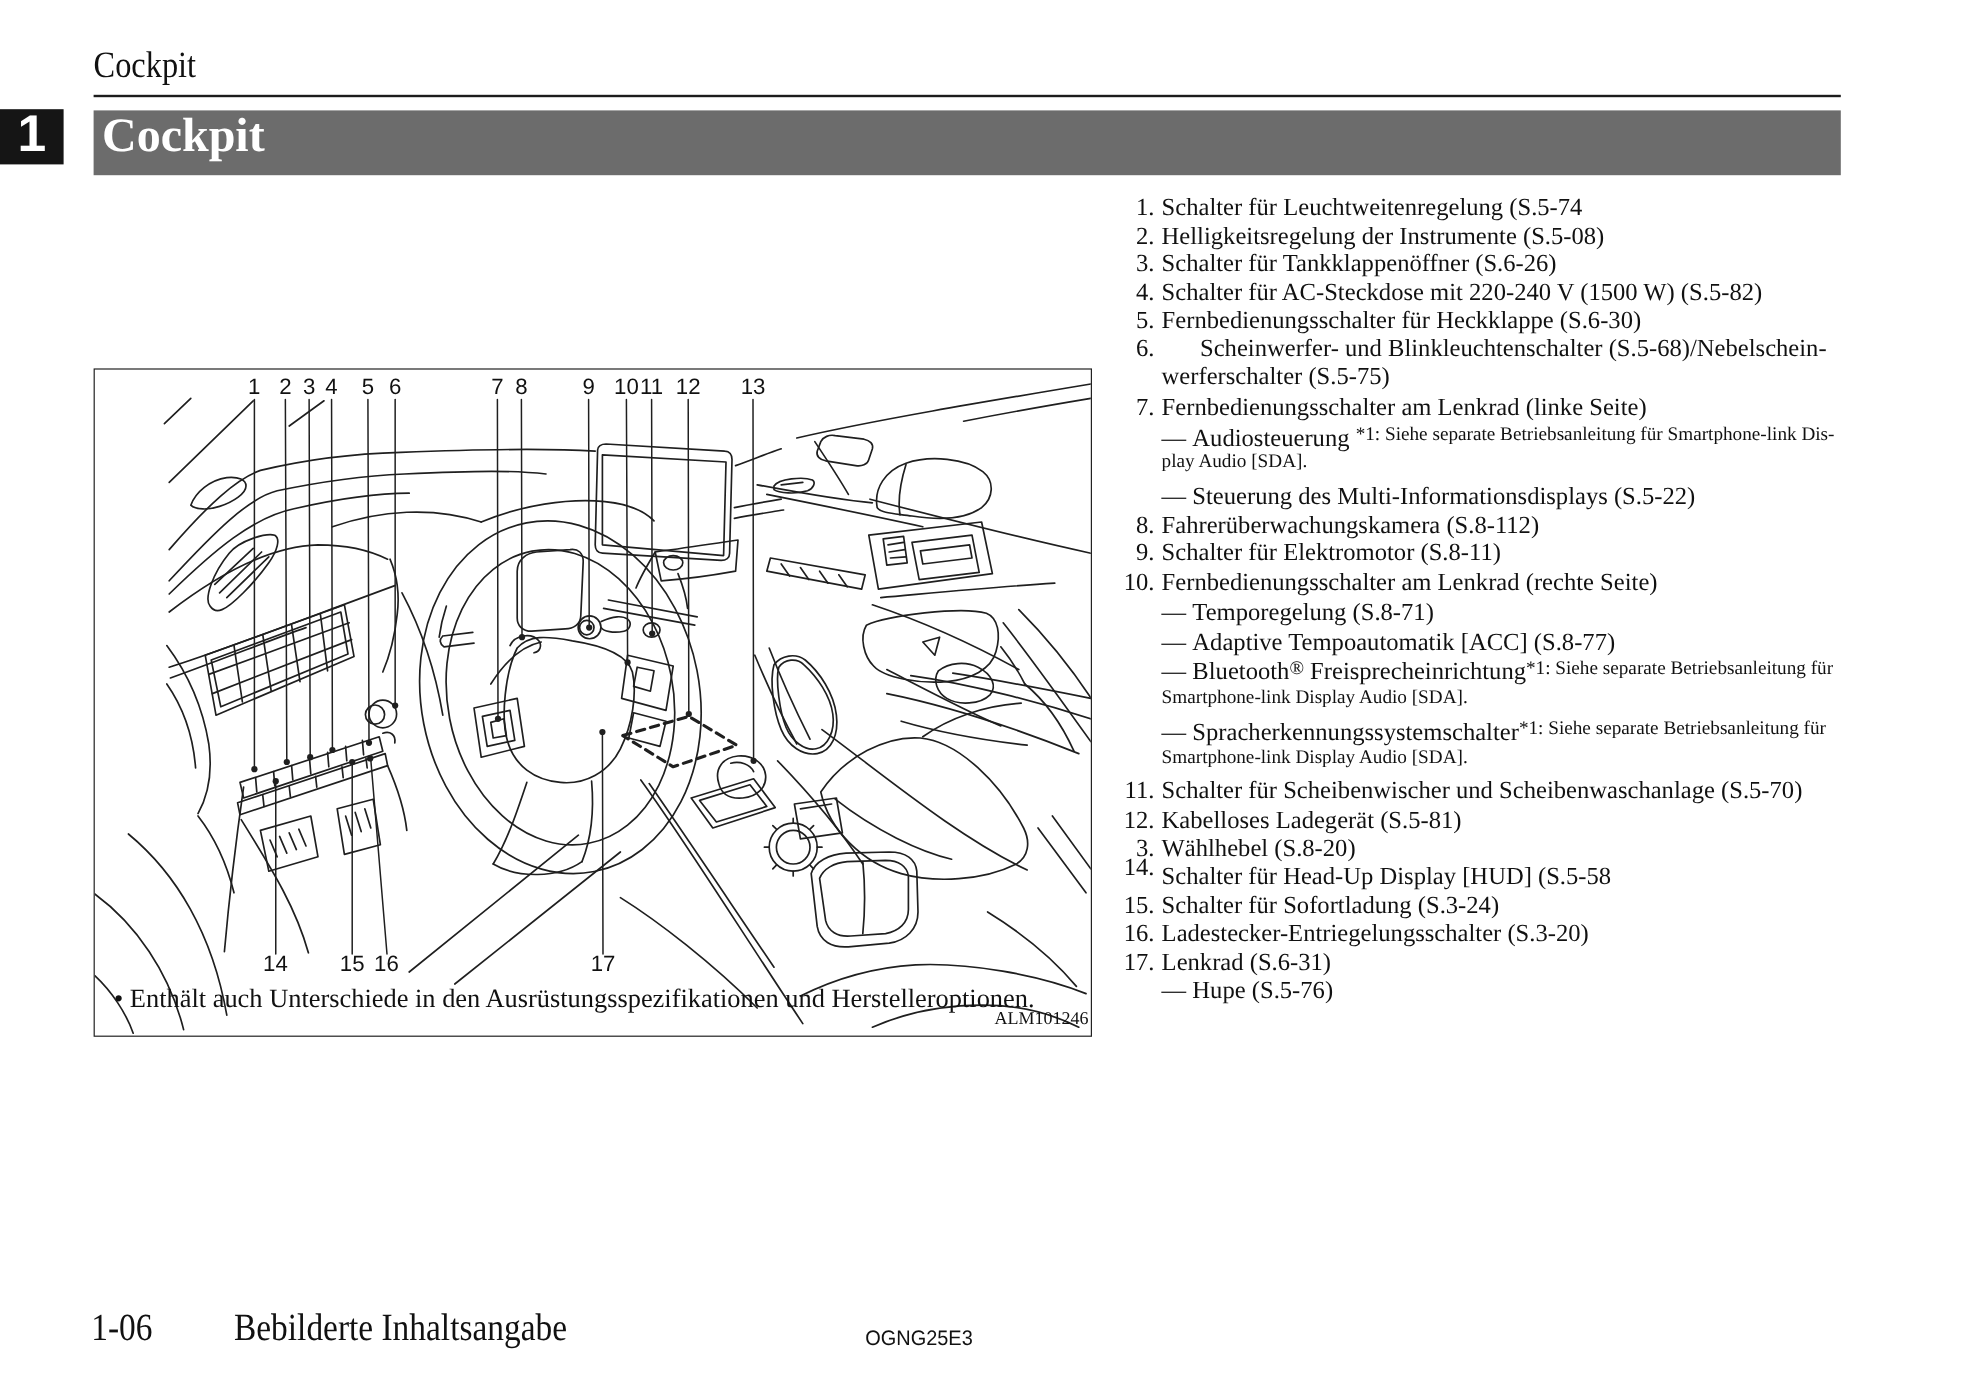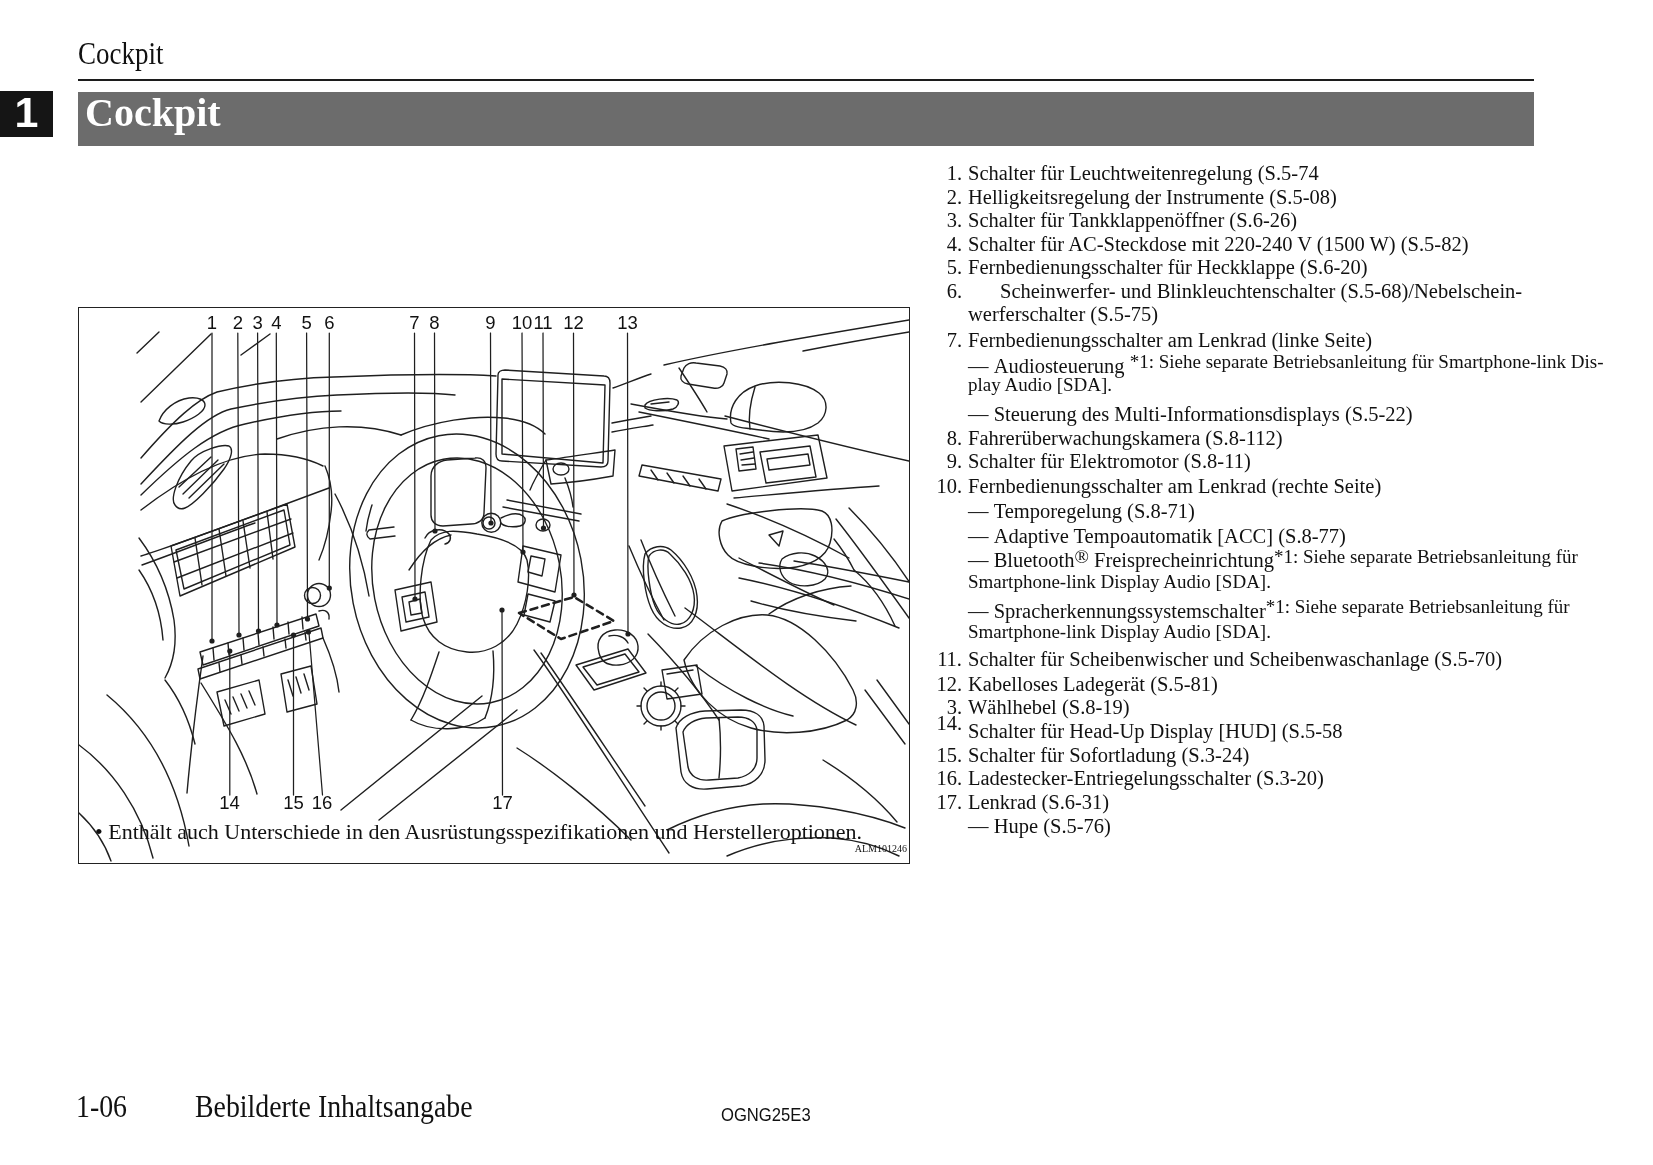--- a/index.html
+++ b/index.html
@@ -1,21 +1,21 @@
 <!DOCTYPE html>
 <html><head>
 <meta charset="utf-8">
 <style>
   html,body{margin:0;padding:0;background:#fff;}
   body{width:1653px;height:1165px;position:relative;overflow:hidden;
        font-family:"Liberation Serif", serif;color:#111;}
   .abs{position:absolute;}
   .ln{position:absolute;white-space:nowrap;font-size:20.5px;line-height:22.4px;}
   .num{left:920px;width:42px;text-align:right;}
-  .sm{font-size:19px;}
+  .sm{font-size:16px;}
   .sup{position:relative;top:-4.5px;}
 </style>
 </head>
 <body>
 
 <div class="abs" style="left:78px;top:38px;font-size:31px;line-height:31px;transform:scaleX(0.87);transform-origin:0 0;">Cockpit</div>
 
 <div class="abs" style="left:78px;top:79px;width:1456px;height:2px;background:#1c1c1c;"></div>
 
 <div class="abs" style="left:0;top:91px;width:53px;height:46px;background:#151515;color:#fff;font-family:'Liberation Sans',sans-serif;font-weight:bold;font-size:43px;text-align:center;line-height:43px;">1</div>
@@ -362,39 +362,39 @@
 
 <path d="M755,231 C763,241 770,252 775,262"></path>
 
 <path d="M588,522 C620,506 650,498 684,496 C728,494 786,504 826,520"></path>
 
 <path d="M648,548 C680,534 716,528 754,530 C780,532 804,540 820,548"></path>
 </svg>
 
 <div class="ln" style="left:16px;top:513px;font-size:22px;">• Enthält auch Unterschiede in den Ausrüstungsspezifikationen und Herstelleroptionen.</div>
 
-<div class="ln" style="left:680px;top:530px;width:148px;font-size:10px;text-align:right;">ALM101246</div>
+<div class="ln" style="left:680px;top:530px;width:148px;font-size:15px;text-align:right;">ALM101246</div>
 </div>
 
 <div id="list">
 
 <div class="ln num" style="top:162.4px;">1.</div>
 <div class="ln" style="left:968px;top:162.4px;">Schalter für Leuchtweitenregelung (S.5-74</div>
 
 <div class="ln num" style="top:185.5px;">2.</div>
 <div class="ln" style="left:968px;top:185.5px;">Helligkeitsregelung der Instrumente (S.5-08)</div>
 
 <div class="ln num" style="top:209px;">3.</div>
 <div class="ln" style="left:968px;top:209px;">Schalter für Tankklappenöffner (S.6-26)</div>
 
 <div class="ln num" style="top:232.5px;">4.</div>
 <div class="ln" style="left:968px;top:232.5px;">Schalter für AC-Steckdose mit 220-240 V (1500 W) (S.5-82)</div>
 
 <div class="ln num" style="top:256px;">5.</div>
-<div class="ln" style="left:968px;top:256px;">Fernbedienungsschalter für Heckklappe (S.6-20)</div>
+<div class="ln" style="left:968px;top:256px;">Fernbedienungsschalter für Heckklappe (S.6-30)</div>
 
 <div class="ln num" style="top:279.5px;">6.</div>
 <div class="ln" style="left:1000px;top:279.5px;">Scheinwerfer- und Blinkleuchtenschalter (S.5-68)/Nebelschein-</div>
 <div class="ln" style="left:968px;top:303px;">werferschalter (S.5-75)</div>
 
 <div class="ln num" style="top:329px;">7.</div>
 <div class="ln" style="left:968px;top:329px;">Fernbedienungsschalter am Lenkrad (linke Seite)</div>
 <div class="ln" style="left:968px;top:354.7px;">—&nbsp;Audiosteuerung <span class="sm sup">*1: Siehe separate Betriebsanleitung für Smartphone-link Dis-</span></div>
 <div class="ln sm" style="left:968px;top:374.2px;">play Audio [SDA].</div>
 <div class="ln" style="left:968px;top:403px;">—&nbsp;Steuerung des Multi-Informationsdisplays (S.5-22)</div>
@@ -414,21 +414,21 @@
 <div class="ln" style="left:968px;top:599.5px;">—&nbsp;Spracherkennungssystemschalter<span class="sm sup">*1: Siehe separate Betriebsanleitung für</span></div>
 <div class="ln sm" style="left:968px;top:621.4px;">Smartphone-link Display Audio [SDA].</div>
 
 <div class="ln num" style="top:648.3px;">11.</div>
 <div class="ln" style="left:968px;top:648.3px;">Schalter für Scheibenwischer und Scheibenwaschanlage (S.5-70)</div>
 
 <div class="ln num" style="top:672.6px;">12.</div>
 <div class="ln" style="left:968px;top:672.6px;">Kabelloses Ladegerät (S.5-81)</div>
 
 <div class="ln num" style="top:696.1px;">3.</div>
-<div class="ln" style="left:968px;top:696.1px;">Wählhebel (S.8-19)</div>
+<div class="ln" style="left:968px;top:696.1px;">Wählhebel (S.8-20)</div>
 
 <div class="ln num" style="top:712px;text-align:right;">14.</div>
 <div class="ln" style="left:968px;top:720.1px;">Schalter für Head-Up Display [HUD] (S.5-58</div>
 
 <div class="ln num" style="top:743.6px;">15.</div>
 <div class="ln" style="left:968px;top:743.6px;">Schalter für Sofortladung (S.3-24)</div>
 
 <div class="ln num" style="top:767.1px;">16.</div>
 <div class="ln" style="left:968px;top:767.1px;">Ladestecker-Entriegelungsschalter (S.3-20)</div>
 

